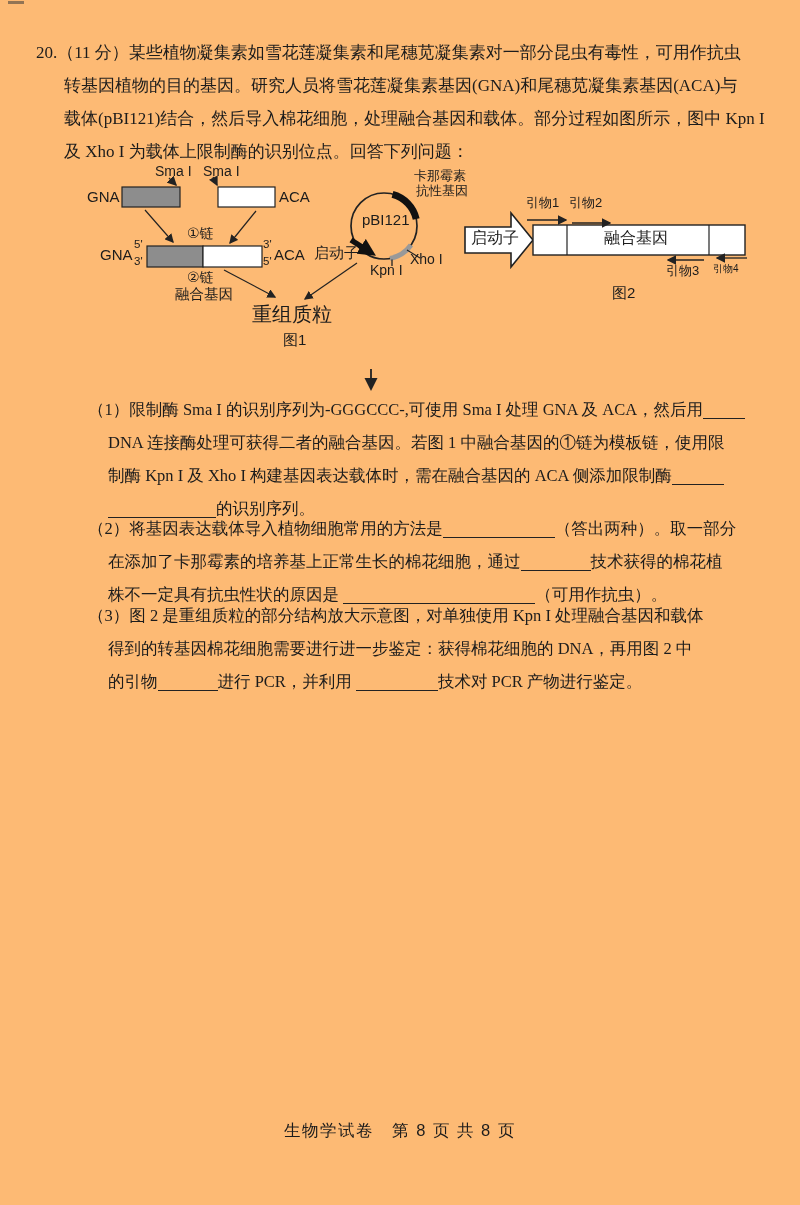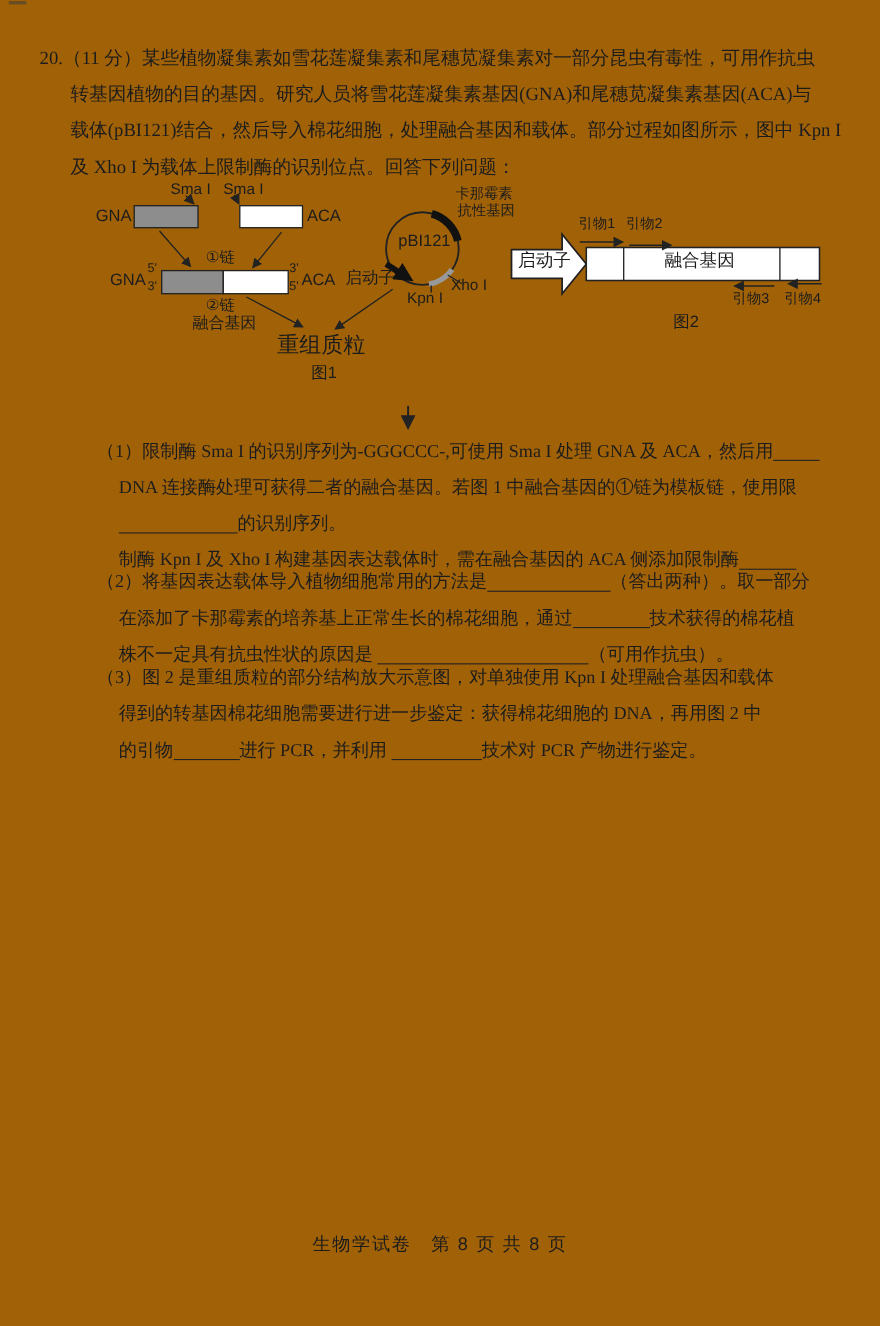--- a/index.html
+++ b/index.html
@@ -1,16 +1,16 @@
 <!DOCTYPE html>
 <html><head>
 <meta charset="utf-8">
 <style>
   html,body{margin:0;padding:0;background:#e8e8e8;}
-  .page{position:relative;width:800px;height:1205px;background:#a16207;
+  .page{position:relative;width:800px;height:1205px;background:#fdba74;
         font-family:"Liberation Serif","DejaVu Serif",serif;color:#1c1c1c;overflow:hidden;}
   .block{position:absolute;}
   .tline{line-height:33px;white-space:nowrap;font-size:16.5px;}
   .stem .tline{font-size:17px;}
   .ind{padding-left:20px;}
   .stem .ind{padding-left:28px;}
   .blank{display:inline-block;height:1em;border-bottom:1.5px solid #222;vertical-align:-4px;}
   .flabel{position:absolute;font-family:"Liberation Sans","DejaVu Sans",sans-serif;
           white-space:nowrap;line-height:1.05;}
   svg.shapes{position:absolute;left:0;top:0;pointer-events:none;}
@@ -112,28 +112,28 @@
   <div class="flabel" style="left:370px;top:263px;font-size:14px">Kpn I</div>
   <div class="flabel" style="left:410px;top:252px;font-size:14px">Xho I</div>
   <div class="flabel" style="left:252px;top:304px;font-size:20px">重组质粒</div>
   <div class="flabel" style="left:283px;top:332px;font-size:15px">图1</div>
 
   <div class="flabel" style="left:471px;top:230px;font-size:16px">启动子</div>
   <div class="flabel" style="left:604px;top:230px;font-size:16px">融合基因</div>
   <div class="flabel" style="left:526px;top:196px;font-size:13px">引物1</div>
   <div class="flabel" style="left:569px;top:196px;font-size:13px">引物2</div>
   <div class="flabel" style="left:666px;top:264px;font-size:13px">引物3</div>
-  <div class="flabel" style="left:713px;top:264px;font-size:13px">引物4</div>
+  <div class="flabel" style="left:713px;top:264px;font-size:10px">引物4</div>
   <div class="flabel" style="left:612px;top:285px;font-size:15px">图2</div>
 
   <div class="block" style="left:88px;top:393px;width:690px;">
       <div class="tline"><span>（1）限制酶 Sma I 的识别序列为-GGGCCC-,可使用 Sma I 处理 GNA 及 ACA，然后用</span><span class="blank" style="width: 42px;"></span></div>
       <div class="tline ind"><span>DNA 连接酶处理可获得二者的融合基因。若图 1 中融合基因的①链为模板链，使用限</span></div>
+      <div class="tline ind"><span>制酶 Kpn I 及 Xho I 构建基因表达载体时，需在融合基因的 ACA 侧添加限制酶</span><span class="blank" style="width: 52px;"></span></div>
       <div class="tline ind"><span class="blank" style="width: 108px;"></span><span>的识别序列。</span></div>
-      <div class="tline ind"><span>制酶 Kpn I 及 Xho I 构建基因表达载体时，需在融合基因的 ACA 侧添加限制酶</span><span class="blank" style="width: 52px;"></span></div>
     </div>
   <div class="block" style="left:88px;top:512px;width:690px;">
       <div class="tline"><span>（2）将基因表达载体导入植物细胞常用的方法是</span><span class="blank" style="width: 112px;"></span><span>（答出两种）。取一部分</span></div>
       <div class="tline ind"><span>在添加了卡那霉素的培养基上正常生长的棉花细胞，通过</span><span class="blank" style="width: 70px;"></span><span>技术获得的棉花植</span></div>
       <div class="tline ind"><span>株不一定具有抗虫性状的原因是 </span><span class="blank" style="width: 192px;"></span><span>（可用作抗虫）。</span></div>
     </div>
   <div class="block" style="left:88px;top:599px;width:690px;">
       <div class="tline"><span>（3）图 2 是重组质粒的部分结构放大示意图，对单独使用 Kpn I 处理融合基因和载体</span></div>
       <div class="tline ind"><span>得到的转基因棉花细胞需要进行进一步鉴定：获得棉花细胞的 DNA，再用图 2 中</span></div>
       <div class="tline ind"><span>的引物</span><span class="blank" style="width: 60px;"></span><span>进行 PCR，并利用 </span><span class="blank" style="width: 82px;"></span><span>技术对 PCR 产物进行鉴定。</span></div>

